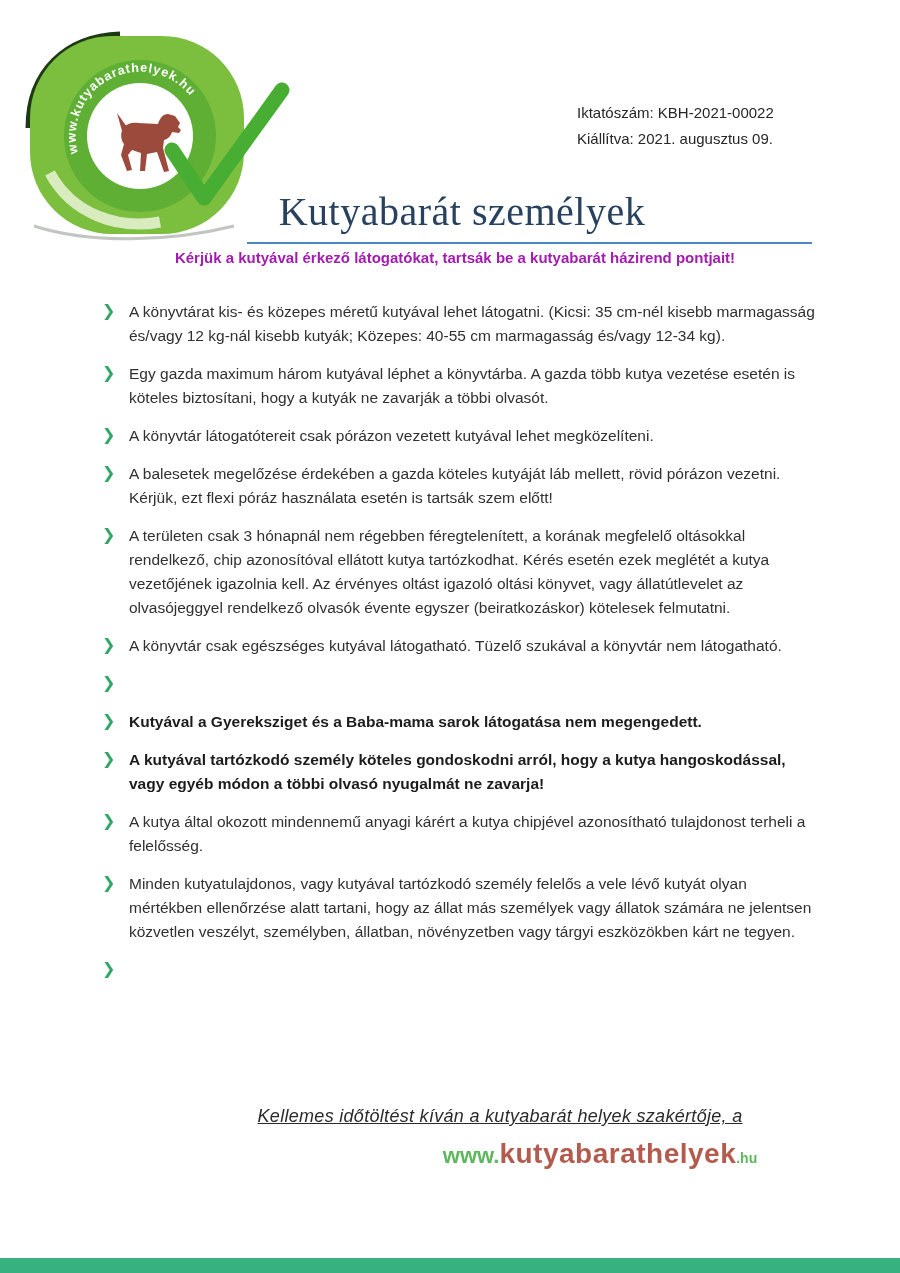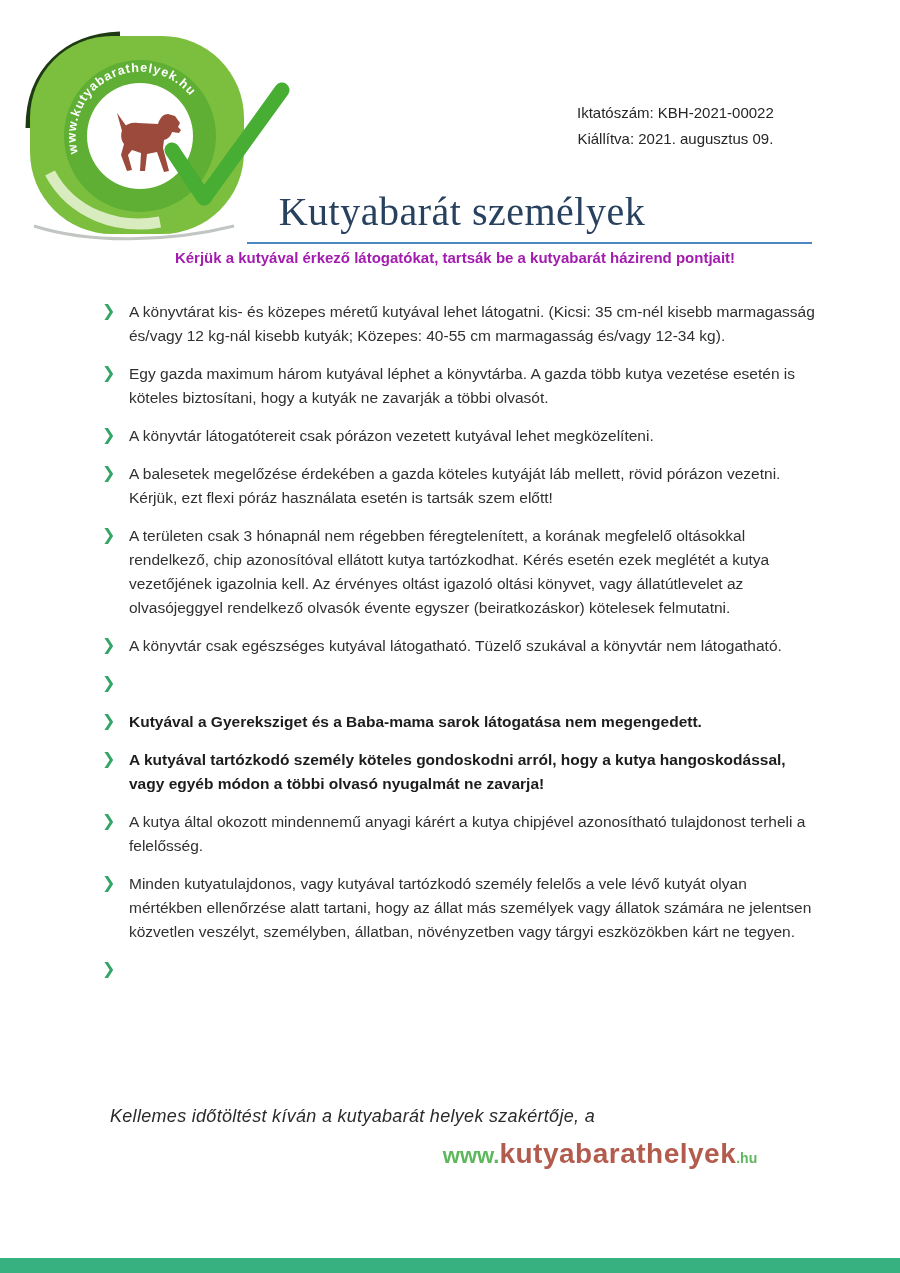--- a/index.html
+++ b/index.html
@@ -5,21 +5,21 @@
   html,body{margin:0;padding:0;}
   body{
     width:900px;height:1273px;position:relative;overflow:hidden;
     background:#ffffff;
     font-family:"Liberation Sans","DejaVu Sans",sans-serif;
     color:#303030;
   }
   
   .logo{position:absolute;left:20px;top:28px;width:300px;height:215px;}
   
-  .meta{position:absolute;left:577px;top:100px;font-size:15px;line-height:26px;color:#262626;text-align:center;}
+  .meta{position:absolute;left:577px;top:100px;font-size:15px;line-height:26px;color:#262626;}
   
   .title{
     position:absolute;left:62px;top:188px;width:800px;text-align:center;
     font-family:"Liberation Serif","DejaVu Serif",serif;
     font-size:40px;color:#27415f;letter-spacing:.5px;
   }
   .title-rule{position:absolute;left:247px;top:242px;width:565px;height:2px;background:#4d87c3;}
   .subtitle{
     position:absolute;left:45px;top:249px;width:820px;text-align:center;
     font-size:15px;font-weight:bold;color:#a21caf;
@@ -27,22 +27,22 @@
   
   .rules{position:absolute;left:102px;top:300px;width:716px;list-style:none;margin:0;padding:0;}
   .rule{display:flex;align-items:flex-start;margin-bottom:14px;font-size:15.5px;line-height:1.55;}
   .rule .chev{
     flex:0 0 16px;margin-right:11px;margin-top:-1px;
     color:#33a567;font-weight:bold;font-size:16px;
   }
   .rule.bold .rule-text{font-weight:bold;color:#1c1c1c;}
   
   .closing{
-    position:absolute;left:110px;top:1106px;width:780px;text-align:left;
-    font-style:italic;font-size:18px;color:#2a2a2a;letter-spacing:.3px;
+    position:absolute;left:110px;top:1106px;width:780px;text-align:center;
+    font-style:italic;font-size:18px;color:#2a2a2a;letter-spacing:.3px;text-decoration:underline;
   }
   .site-url{position:absolute;left:340px;top:1138px;width:520px;text-align:center;font-weight:bold;white-space:nowrap;}
   .site-url .www{color:#5db75d;font-size:22px;}
   .site-url .name{color:#b35c4e;font-size:28px;letter-spacing:.5px;}
   .site-url .tld{color:#5db75d;font-size:14px;}
   
   .bottom-bar{position:absolute;left:0;bottom:0;width:100%;height:15px;background:#38b181;}
 </style>
 </head>
 <body>

